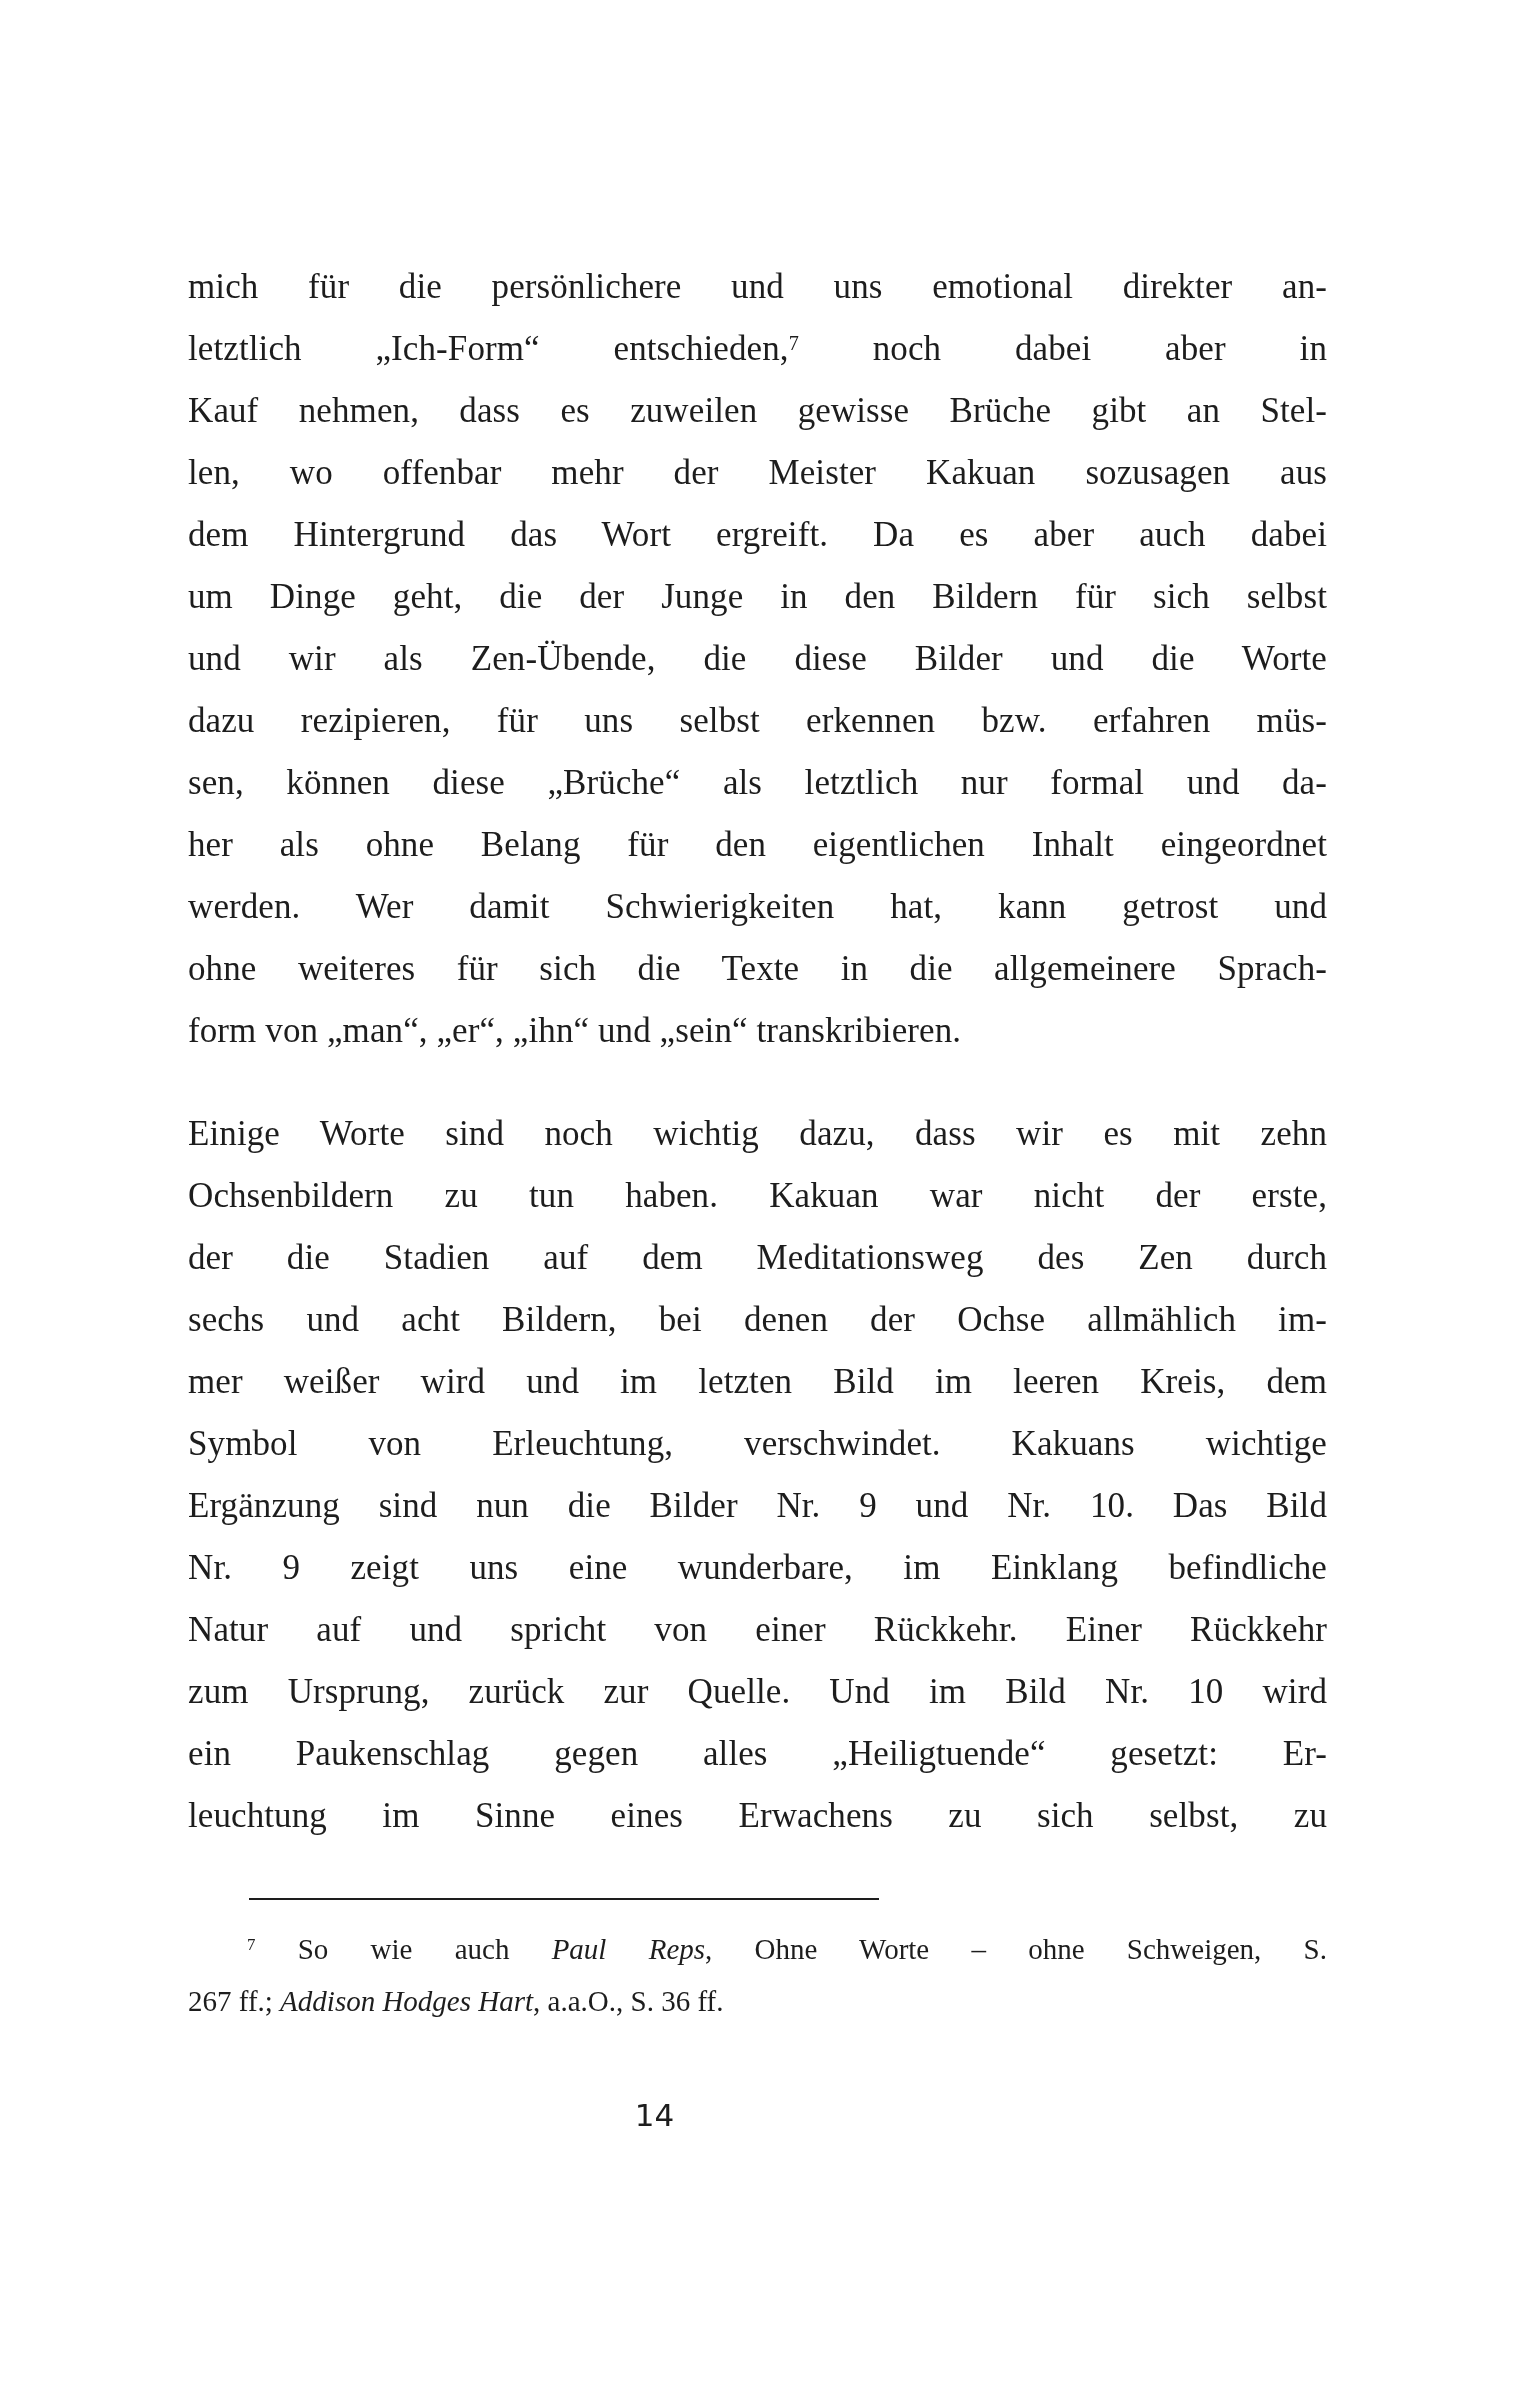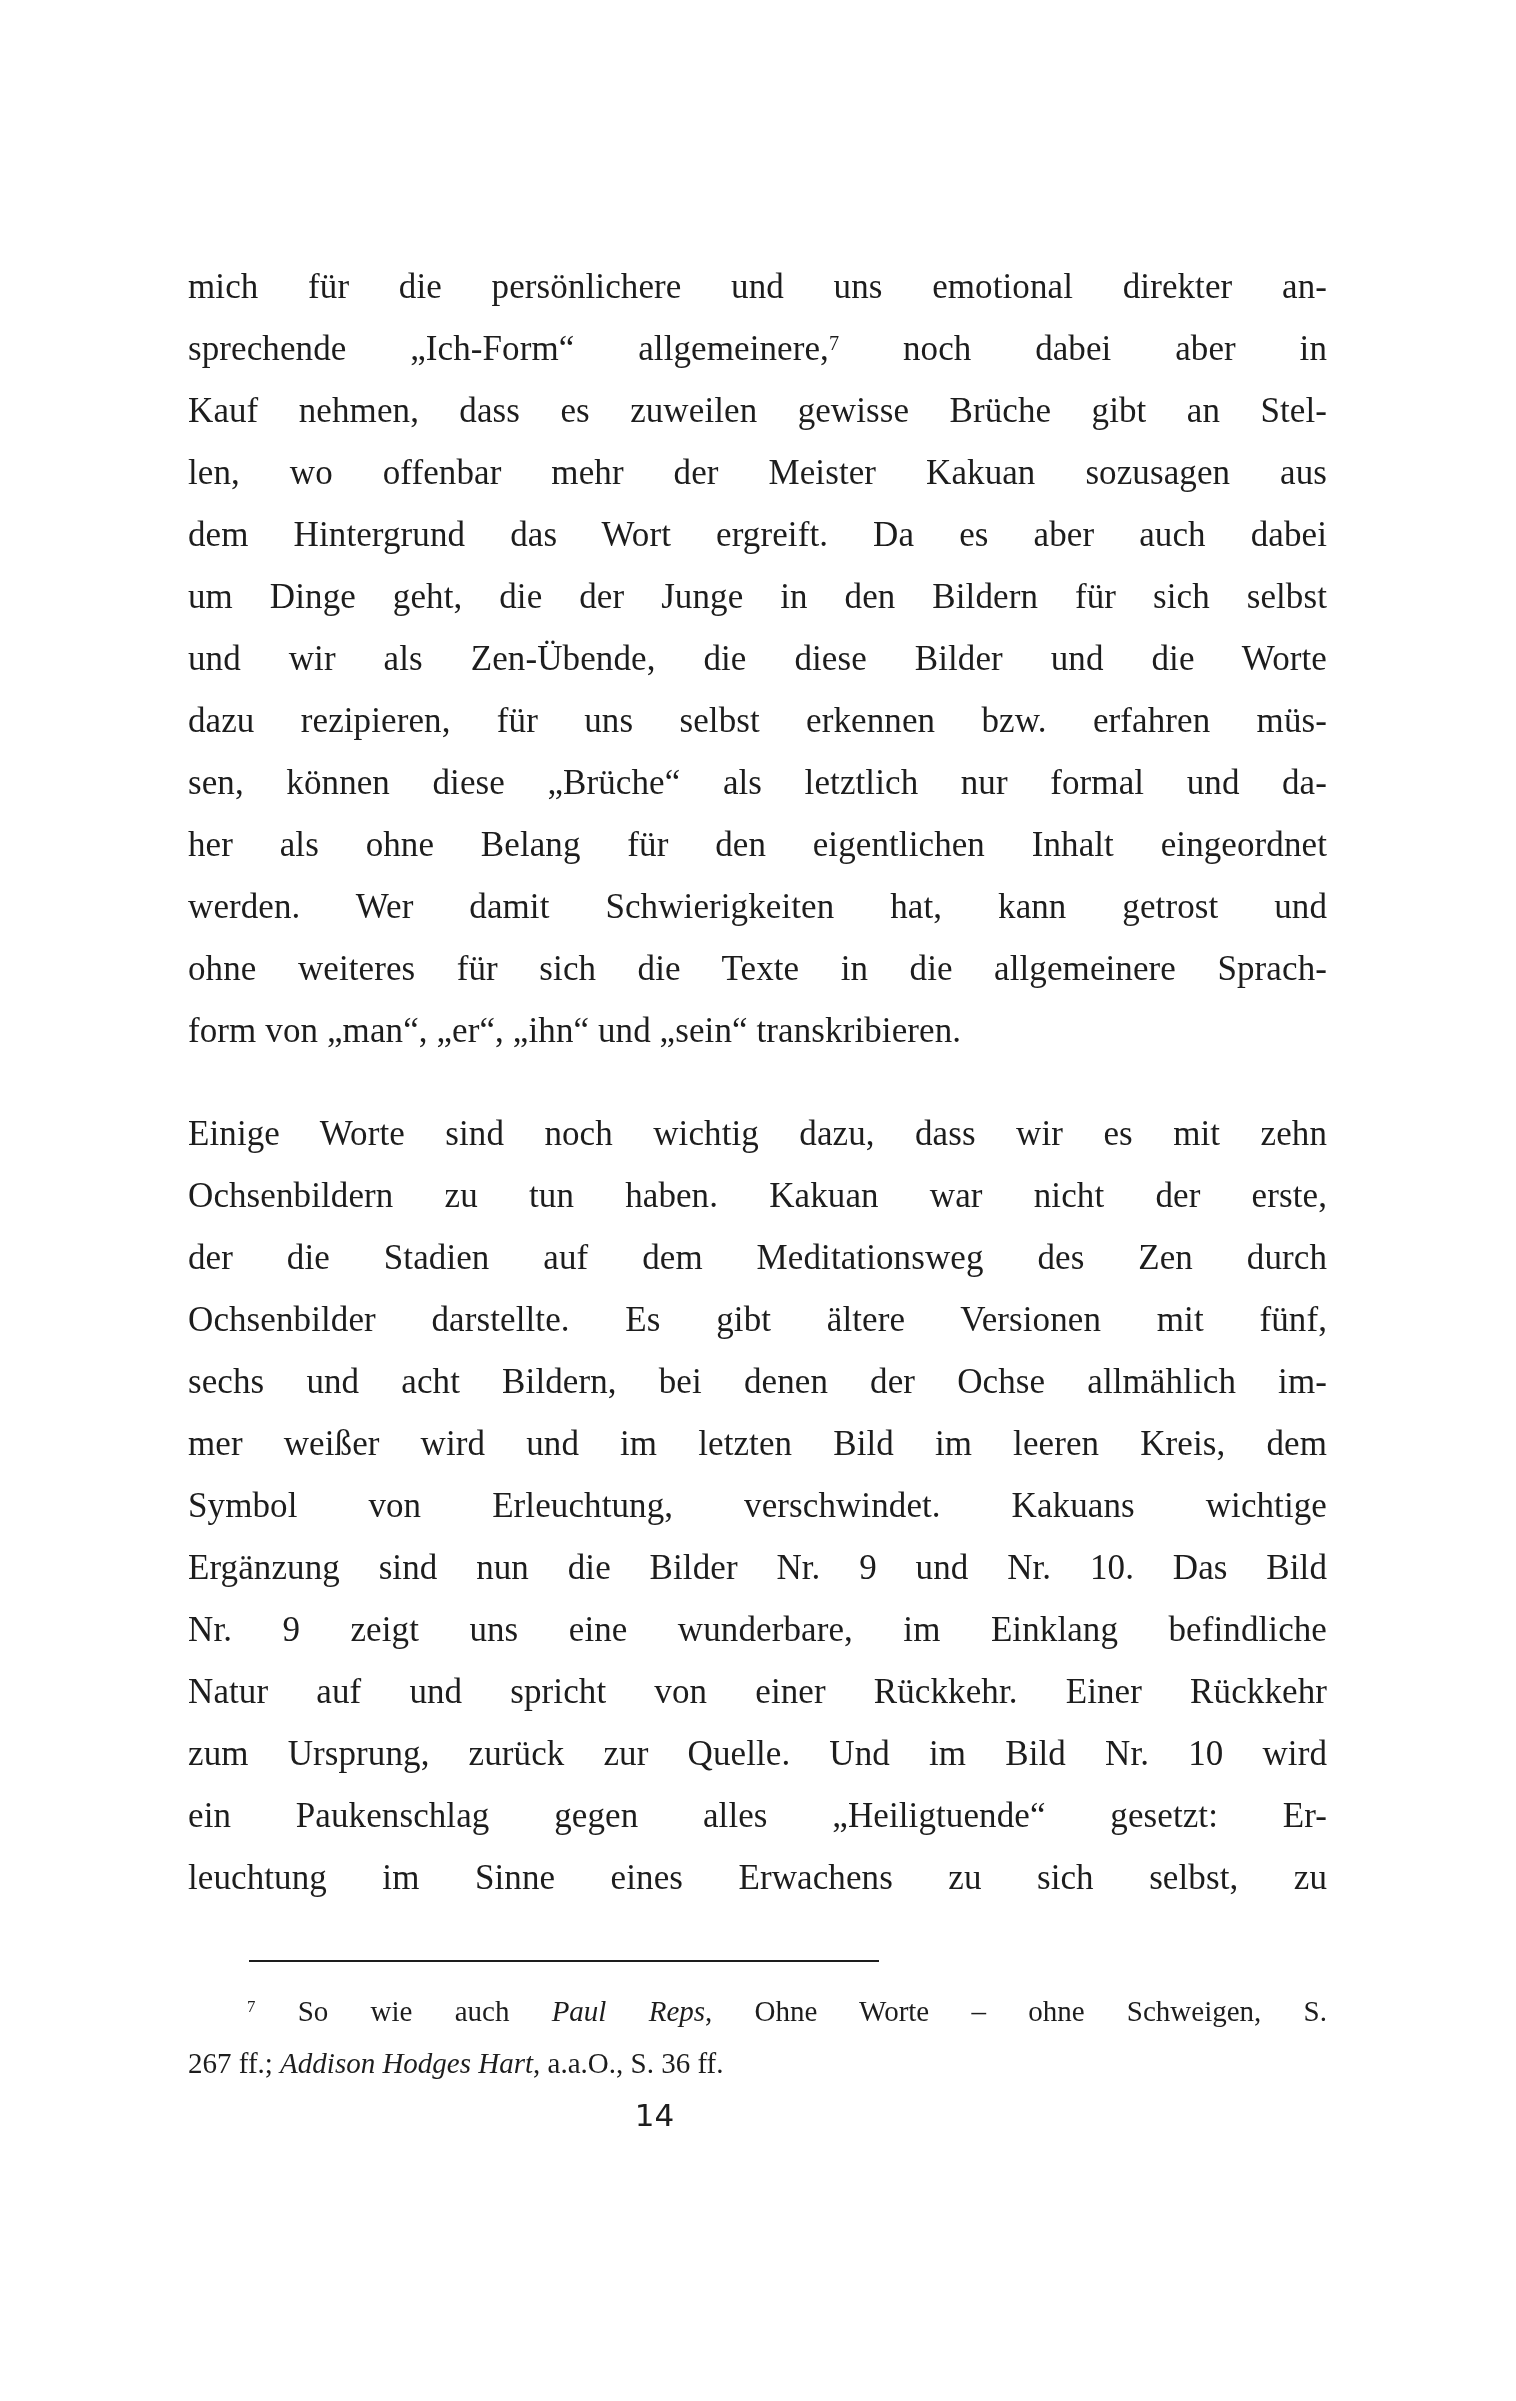--- a/index.html
+++ b/index.html
@@ -78,38 +78,37 @@
     color: var(--fg, #1d1d1d);
   }
 </style>
 </head>
 <body>
 
 <div class="text-block">
   <div>
       <div class="paragraph">
         <div class="line">mich für die persönlichere und uns emotional direkter an-</div>
-        <div class="line"><span>sprechende „Ich-Form“ allgemeinere,</span><sup class="fn-marker">7</sup><span> noch dabei aber in</span></div>
+        <div class="line"><span>letztlich „Ich-Form“ entschieden,</span><sup class="fn-marker">7</sup><span> noch dabei aber in</span></div>
         <div class="line">Kauf nehmen, dass es zuweilen gewisse Brüche gibt an Stel-</div>
         <div class="line">len, wo offenbar mehr der Meister Kakuan sozusagen aus</div>
         <div class="line">dem Hintergrund das Wort ergreift. Da es aber auch dabei</div>
         <div class="line">um Dinge geht, die der Junge in den Bildern für sich selbst</div>
         <div class="line">und wir als Zen-Übende, die diese Bilder und die Worte</div>
         <div class="line">dazu rezipieren, für uns selbst erkennen bzw. erfahren müs-</div>
         <div class="line">sen, können diese „Brüche“ als letztlich nur formal und da-</div>
         <div class="line">her als ohne Belang für den eigentlichen Inhalt eingeordnet</div>
         <div class="line">werden. Wer damit Schwierigkeiten hat, kann getrost und</div>
         <div class="line">ohne weiteres für sich die Texte in die allgemeinere Sprach-</div>
         <div class="line last">form von „man“, „er“, „ihn“ und „sein“ transkribieren.</div>
       </div>
       <div class="paragraph">
         <div class="line">Einige Worte sind noch wichtig dazu, dass wir es mit zehn</div>
         <div class="line">Ochsenbildern zu tun haben. Kakuan war nicht der erste,</div>
         <div class="line">der die Stadien auf dem Meditationsweg des Zen durch</div>
-        <div class="line">Ochsenbilder darstellte. Es gibt ältere Versionen mit fünf,</div>
         <div class="line">sechs und acht Bildern, bei denen der Ochse allmählich im-</div>
         <div class="line">mer weißer wird und im letzten Bild im leeren Kreis, dem</div>
         <div class="line">Symbol von Erleuchtung, verschwindet. Kakuans wichtige</div>
         <div class="line">Ergänzung sind nun die Bilder Nr. 9 und Nr. 10. Das Bild</div>
         <div class="line">Nr. 9 zeigt uns eine wunderbare, im Einklang befindliche</div>
         <div class="line">Natur auf und spricht von einer Rückkehr. Einer Rückkehr</div>
         <div class="line">zum Ursprung, zurück zur Quelle. Und im Bild Nr. 10 wird</div>
         <div class="line">ein Paukenschlag gegen alles „Heiligtuende“ gesetzt: Er-</div>
         <div class="line">leuchtung im Sinne eines Erwachens zu sich selbst, zu</div>
       </div>

